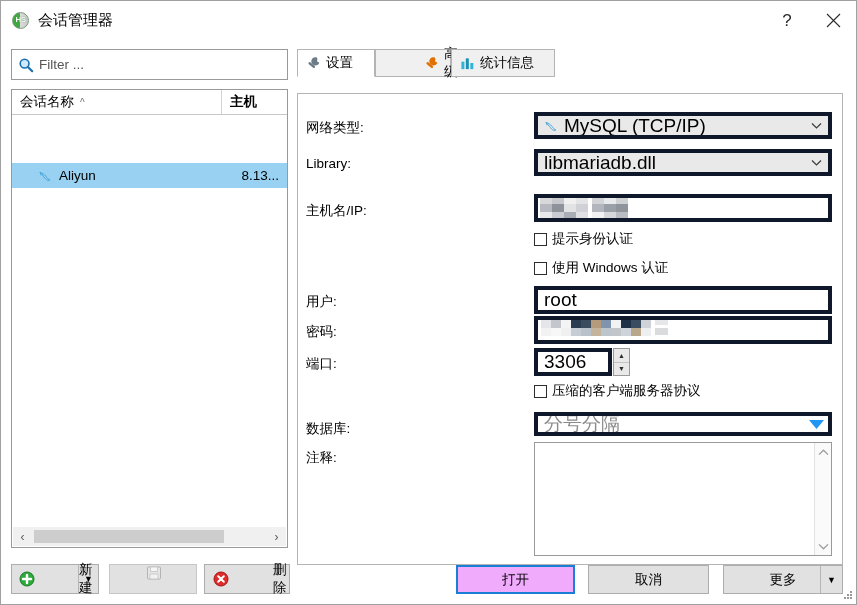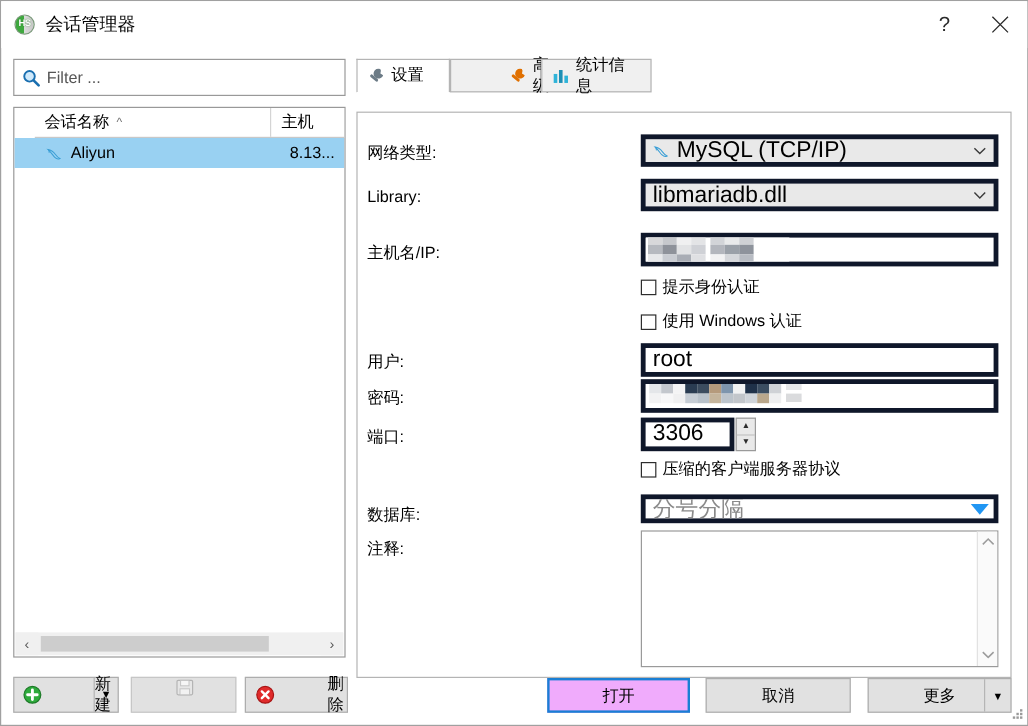--- a/index.html
+++ b/index.html
@@ -74,36 +74,36 @@
   .tree {
     position: absolute; left: 10px; top: 88px; width: 277px; height: 459px;
     border: 1px solid #999999;
     background: #ffffff;
     overflow: hidden;
   }
   .tree-header {
     display: flex; height: 25px;
     border-bottom: 1px solid #c8c8c8;
     background: #ffffff;
-    margin-left: 17px;
   }
   .th {
     display: flex; align-items: center;
     font-size: 13.5px; color: #000000;
     padding-left: 8px;
     border-right: 1px solid #d4d4d4;
     position: relative;
   }
   .th.col-name { width: 210px; }
-  .th.col-host { width: 64px; border-right: none; }
+  .th.col-host { width: 64px; border-right: none; font-weight: bold; }
   .sort-caret { margin-left: 6px; font-size: 10px; color: #6d6d6d; }
 
   .tree-row {
     display: flex; align-items: center; height: 25px;
     background: #99d1f2;
+    margin-top: 48px;
   }
   .tree-row .cell-name {
     width: 210px; display: flex; align-items: center;
     padding-left: 26px; font-size: 13.5px;
   }
   .tree-row .cell-host {
     width: 64px; text-align: right; padding-right: 7px;
     font-size: 13.5px;
   }
   .dolphin { width: 14px; height: 14px; margin-right: 7px; flex: none; }
@@ -364,21 +364,21 @@
       </svg>
       <span>设置</span>
     </div>
     <div class="tab" style="left:78px;width:76px;padding-left:48px;">
       <svg class="tic" viewBox="0 0 16 16">
         <path d="M11.6,1.6 a4.4,4.4 0 1 0 2.6,5.5 l-2.5,-1.6 0.5,-2.4 z" fill="#e07000"></path>
         <rect x="2.0" y="8.2" width="8.4" height="2.6" rx="1.2" transform="rotate(40 6 9.5)" fill="#e07000"></rect>
       </svg>
       <span>高级</span>
     </div>
-    <div class="tab" style="left:154px;width:92px;">
+    <div class="tab" style="left:154px;width:104px;">
       <svg class="tic" viewBox="0 0 16 16">
         <rect x="1.5" y="6" width="3.2" height="8" fill="#2fb3d8"></rect>
         <rect x="6.2" y="2.5" width="3.2" height="11.5" fill="#1d8fb5"></rect>
         <rect x="11" y="7.5" width="3.2" height="6.5" fill="#2fb3d8"></rect>
       </svg>
       <span>统计信息</span>
     </div>
   </div>
 
   <div class="tabpanel">

